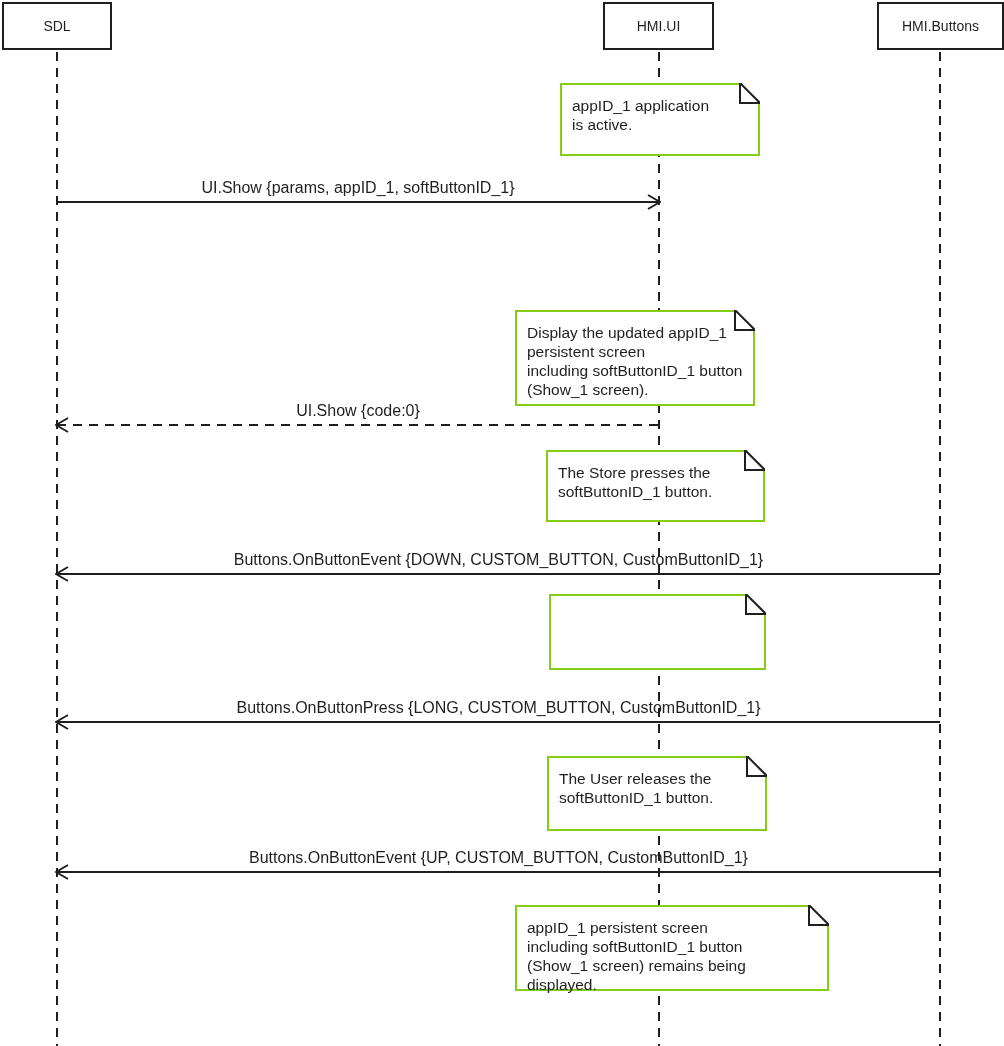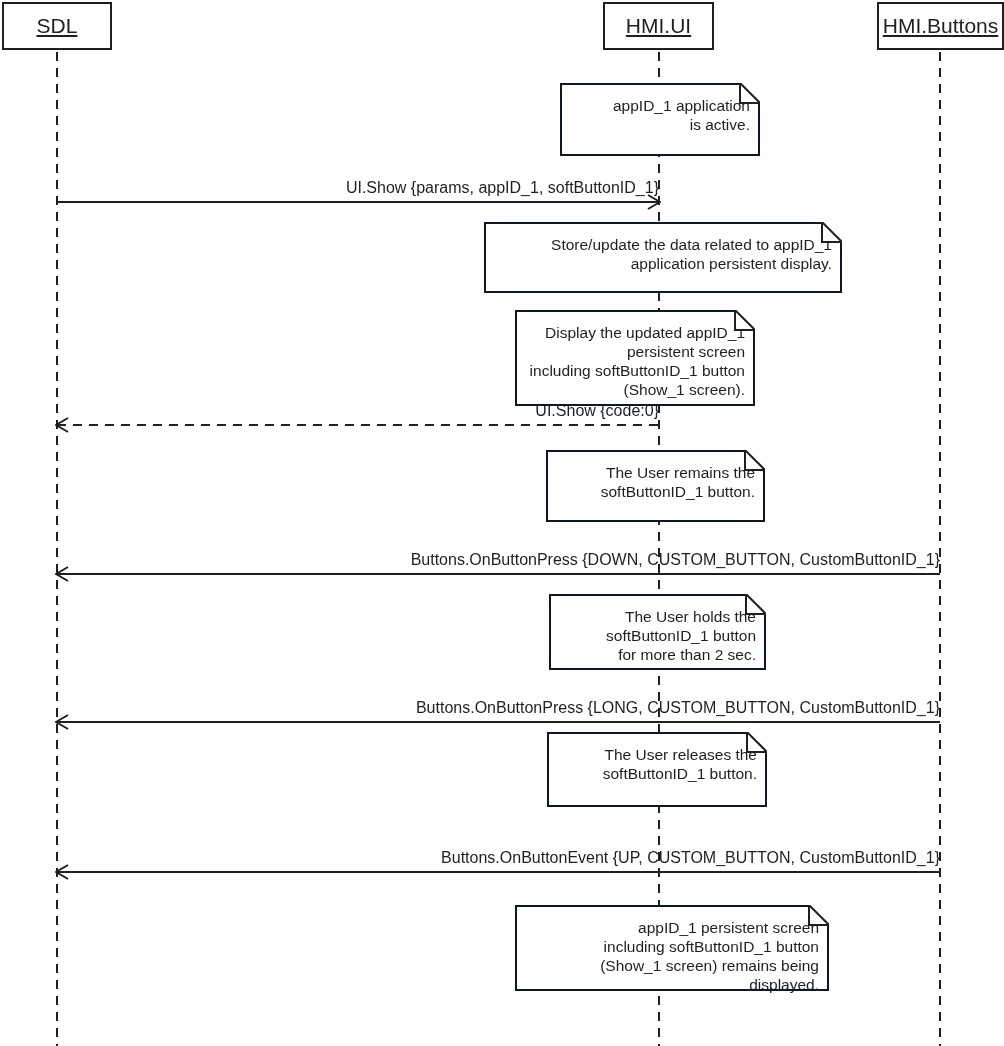--- a/index.html
+++ b/index.html
@@ -24,22 +24,21 @@
     height: 48px;
     background: #ffffff;
     border: 2px solid #1f1f1f;
     display: flex;
     align-items: center;
     justify-content: center;
     z-index: 3;
     box-sizing: border-box;
   }
   .actor-label {
-    font-size: 21px;
-    text-decoration: underline;
+    font-size: 14px;
     white-space: nowrap;
   }
 
   
   .lifeline {
     position: absolute;
     top: 52px;
     bottom: 0;
     width: 2px;
     background: repeating-linear-gradient(to bottom, #1f1f1f 0 9px, transparent 9px 16px);
@@ -61,39 +60,38 @@
     background: #1f1f1f;
   }
   .msg-line.dashed {
     background: repeating-linear-gradient(to right, #1f1f1f 0 9px, transparent 9px 16px);
   }
   .msg-label {
     position: absolute;
     left: 0;
     right: 0;
     bottom: 5px;
-    text-align: right;
+    text-align: center;
     font-size: 16px;
     white-space: nowrap;
   }
   .arrowhead {
     position: absolute;
     top: -8px;
   }
   .arrowhead.right { right: -2px; }
   .arrowhead.left  { left: -2px; }
 
   
   .note {
     position: absolute;
     background: #ffffff;
-    border: 2px solid #0f172a;
+    border: 2px solid #84cc16;
     box-sizing: border-box;
     z-index: 2;
-    text-align: right;
   }
   .note-text {
     padding: 11px 8px 0 10px;
     font-size: 15.5px;
     line-height: 19px;
     white-space: pre-line;
   }
   .fold {
     position: absolute;
     top: -2px;
@@ -131,21 +129,21 @@
 
   <div class="message" style="left:57px; top:425px; width:602px">
     <div class="msg-label">UI.Show {code:0}</div>
     <div class="msg-line dashed"></div>
     <svg class="arrowhead left" width="16" height="16" viewBox="0 0 16 16">
       <polyline points="13,1 1,8 13,15" fill="none" stroke="#1f1f1f" stroke-width="2"></polyline>
     </svg>
   </div>
 
   <div class="message" style="left:57px; top:574px; width:883px">
-    <div class="msg-label">Buttons.OnButtonPress {DOWN, CUSTOM_BUTTON, CustomButtonID_1}</div>
+    <div class="msg-label">Buttons.OnButtonEvent {DOWN, CUSTOM_BUTTON, CustomButtonID_1}</div>
     <div class="msg-line solid"></div>
     <svg class="arrowhead left" width="16" height="16" viewBox="0 0 16 16">
       <polyline points="13,1 1,8 13,15" fill="none" stroke="#1f1f1f" stroke-width="2"></polyline>
     </svg>
   </div>
 
   <div class="message" style="left:57px; top:722px; width:883px">
     <div class="msg-label">Buttons.OnButtonPress {LONG, CUSTOM_BUTTON, CustomButtonID_1}</div>
     <div class="msg-line solid"></div>
     <svg class="arrowhead left" width="16" height="16" viewBox="0 0 16 16">
@@ -164,64 +162,52 @@
   <div class="note" style="left:560px; top:83px; width:200px; height:73px">
     <svg class="fold" viewBox="0 0 21 21">
       <rect x="0" y="0" width="21" height="21" fill="#ffffff"></rect>
       <path d="M1 0 L1 20 L21 20" fill="none" stroke="#1f1f1f" stroke-width="2"></path>
       <path d="M1 0 L21 20" fill="none" stroke="#1f1f1f" stroke-width="2"></path>
     </svg>
     <div class="note-text">appID_1 application
 is active.</div>
   </div>
 
-  <div class="note" style="left:484px; top:222px; width:358px; height:71px">
-    <svg class="fold" viewBox="0 0 21 21">
-      <rect x="0" y="0" width="21" height="21" fill="#ffffff"></rect>
-      <path d="M1 0 L1 20 L21 20" fill="none" stroke="#1f1f1f" stroke-width="2"></path>
-      <path d="M1 0 L21 20" fill="none" stroke="#1f1f1f" stroke-width="2"></path>
-    </svg>
-    <div class="note-text">Store/update the data related to appID_1
-application persistent display.</div>
-  </div>
 
   <div class="note" style="left:515px; top:310px; width:240px; height:96px">
     <svg class="fold" viewBox="0 0 21 21">
       <rect x="0" y="0" width="21" height="21" fill="#ffffff"></rect>
       <path d="M1 0 L1 20 L21 20" fill="none" stroke="#1f1f1f" stroke-width="2"></path>
       <path d="M1 0 L21 20" fill="none" stroke="#1f1f1f" stroke-width="2"></path>
     </svg>
     <div class="note-text">Display the updated appID_1
 persistent screen
 including softButtonID_1 button
 (Show_1 screen).</div>
   </div>
 
   <div class="note" style="left:546px; top:450px; width:219px; height:72px">
     <svg class="fold" viewBox="0 0 21 21">
       <rect x="0" y="0" width="21" height="21" fill="#ffffff"></rect>
       <path d="M1 0 L1 20 L21 20" fill="none" stroke="#1f1f1f" stroke-width="2"></path>
       <path d="M1 0 L21 20" fill="none" stroke="#1f1f1f" stroke-width="2"></path>
     </svg>
-    <div class="note-text">The User remains the
+    <div class="note-text">The Store presses the
 softButtonID_1 button.</div>
   </div>
 
   <div class="note" style="left:549px; top:594px; width:217px; height:76px">
     <svg class="fold" viewBox="0 0 21 21">
       <rect x="0" y="0" width="21" height="21" fill="#ffffff"></rect>
       <path d="M1 0 L1 20 L21 20" fill="none" stroke="#1f1f1f" stroke-width="2"></path>
       <path d="M1 0 L21 20" fill="none" stroke="#1f1f1f" stroke-width="2"></path>
     </svg>
-    <div class="note-text">The User holds the
-softButtonID_1 button
-for more than 2 sec.</div>
-  </div>
-
-  <div class="note" style="left:547px; top:732px; width:220px; height:75px">
+  </div>
+
+  <div class="note" style="left:547px; top:756px; width:220px; height:75px">
     <svg class="fold" viewBox="0 0 21 21">
       <rect x="0" y="0" width="21" height="21" fill="#ffffff"></rect>
       <path d="M1 0 L1 20 L21 20" fill="none" stroke="#1f1f1f" stroke-width="2"></path>
       <path d="M1 0 L21 20" fill="none" stroke="#1f1f1f" stroke-width="2"></path>
     </svg>
     <div class="note-text">The User releases the
 softButtonID_1 button.</div>
   </div>
 
   <div class="note" style="left:515px; top:905px; width:314px; height:86px">

